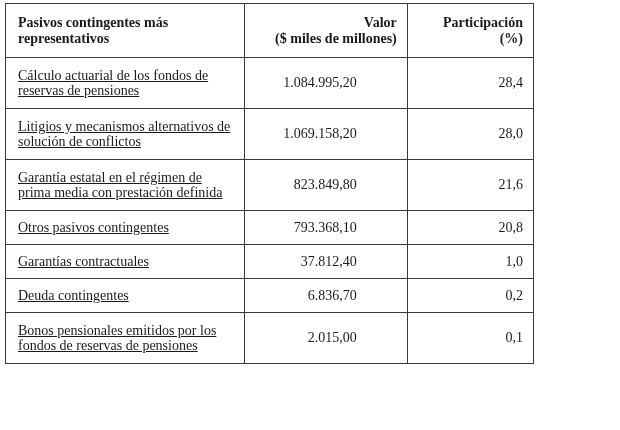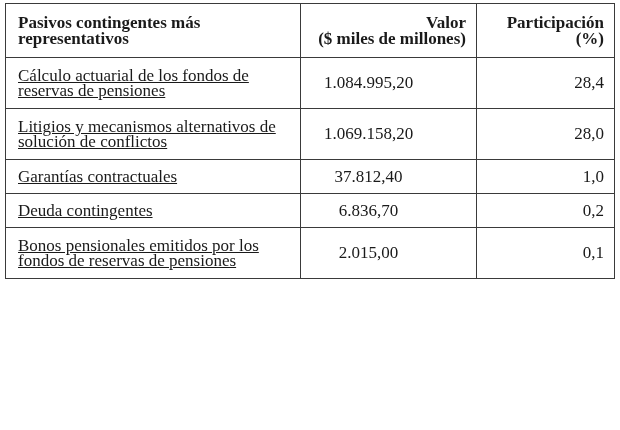--- a/index.html
+++ b/index.html
@@ -1,25 +1,25 @@
 <!DOCTYPE html>
 <html><head>
 <meta charset="utf-8">
 <style>
   html, body { margin:0; padding:0; background:#ffffff; }
   body { width:620px; height:430px; position:relative; overflow:hidden;
          font-family:"Liberation Serif", "DejaVu Serif", serif; color:#1a1a1a; }
-  table { position:absolute; left:5px; top:3px; width:610px; border-collapse:collapse;
-          font-size:17px; }
+  table { position:absolute; left:5px; top:3px; width:529px; border-collapse:collapse;
+          font-size:14px; }
   td, th { border:1px solid #3a3a3a; padding:0 10px; }
   th { font-weight:bold; height:53px; line-height:16px; }
   th.c1 { text-align:left; padding-left:12px; width:280px; }
   th.c2, th.c3 { text-align:right; }
   td.c1 { text-align:left; padding-left:12px; line-height:15px;text-decoration:underline; }
-  td.c2 { text-align:center; padding-right:50px; width:116px; }
+  td.c2 { text-align:right; padding-right:50px; width:116px; }
   td.c3 { text-align:right; width:118px; }
   tr.r2 td { height:50px; }
   tr.r1 td { height:33px; }
   tr.total td { font-weight:bold; height:30px; }
 </style>
 </head>
 <body>
 
 <table>
   <tbody>
@@ -37,20 +37,30 @@
   <tr class="r2">
     <td class="c1">Cálculo actuarial de los fondos de reservas de pensiones</td>
     <td class="c2">1.084.995,20</td>
     <td class="c3">28,4</td>
   </tr>
   <tr class="r2">
     <td class="c1">Litigios y mecanismos alternativos de solución de conflictos</td>
     <td class="c2">1.069.158,20</td>
     <td class="c3">28,0</td>
   </tr>
+  <tr class="r2">
+    <td class="c1">Garantía estatal en el régimen de prima media con prestación definida</td>
+    <td class="c2">823.849,80</td>
+    <td class="c3">21,6</td>
+  </tr>
+  <tr class="r1">
+    <td class="c1">Otros pasivos contingentes</td>
+    <td class="c2">793.368,10</td>
+    <td class="c3">20,8</td>
+  </tr>
   <tr class="r1">
     <td class="c1">Garantías contractuales</td>
     <td class="c2">37.812,40</td>
     <td class="c3">1,0</td>
   </tr>
   <tr class="r1">
     <td class="c1">Deuda contingentes</td>
     <td class="c2">6.836,70</td>
     <td class="c3">0,2</td>
   </tr>

